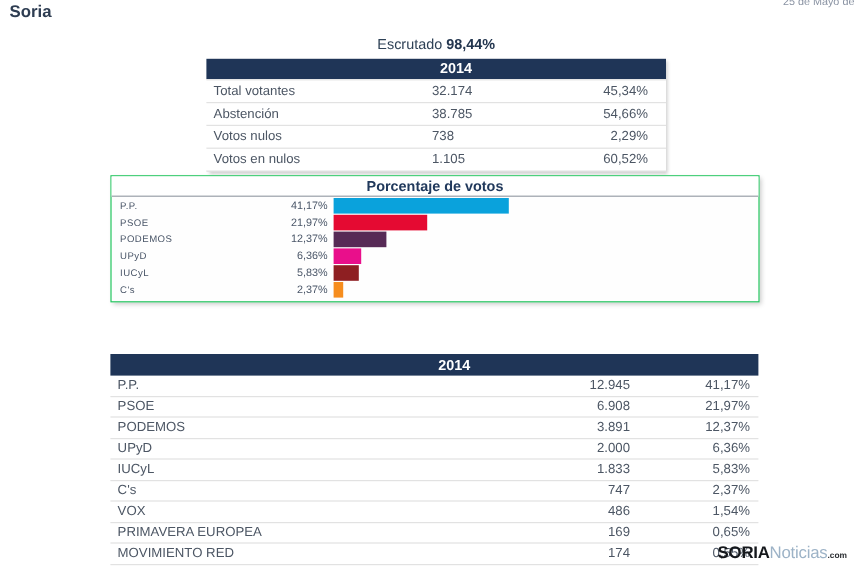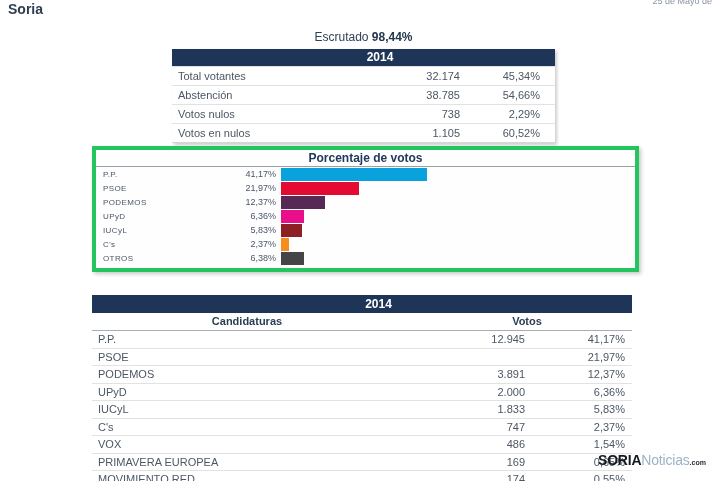--- a/index.html
+++ b/index.html
@@ -27,26 +27,26 @@
   }
   .navy-bar{
     background:#1f3557;color:#ffffff;font-weight:bold;font-size:12px;
     text-align:center;height:17px;line-height:17px;padding-left:33px;
   }
   .srow{
     display:flex;height:18px;line-height:18px;font-size:11px;color:#4c5664;
     border-top:1px solid #e2e2e2;background:#fff;
   }
   .srow .lbl{flex:1;padding-left:6px;text-align:left;}
-  .srow .val{width:100px;text-align:right;}
+  .srow .val{width:100px;}
   .srow .pct{width:80px;text-align:right;padding-right:15px;}
   
   .chart-panel{
     position:absolute;left:92px;top:146px;width:539px;background:#fefefe;
-    border:4px solid #22c55e;box-shadow:2px 2px 4px rgba(0,0,0,0.22);
+    border:1px solid #22c55e;box-shadow:2px 2px 4px rgba(0,0,0,0.22);
   }
   .chart-title-row{
     height:16px;line-height:16px;border-bottom:1px solid #9aa0a8;
     text-align:center;font-weight:bold;font-size:12px;color:#21395c;background:#fff;
   }
   .crow{display:flex;align-items:center;height:14px;}
   .crow .clbl{width:93px;padding-left:7px;font-size:8px;color:#4a5668;letter-spacing:0.4px;}
   .crow .cpct{width:80px;text-align:right;font-size:9px;color:#4a5668;}
   .crow .ctrack{flex:1;margin-left:5px;height:13px;position:relative;}
   .cbar{height:13px;}
@@ -152,45 +152,35 @@
       <span class="cbar" style="width: 5.83%; background: rgb(142, 31, 34); display: block;"></span>
     </span>
   </div>
       <div class="crow">
     <span class="clbl">C's</span>
     <span class="cpct">2,37%</span>
     <span class="ctrack">
       <span class="cbar" style="width: 2.37%; background: rgb(246, 141, 30); display: block;"></span>
     </span>
   </div>
-      <div class="crow">
-    <span class="clbl">OTROS</span>
-    <span class="cpct">6,38%</span>
-    <span class="ctrack">
-      <span class="cbar" style="width: 6.38%; background: rgb(69, 69, 69); display: block;"></span>
-    </span>
-  </div>
     </div>
   <div class="chart-bottom-pad"></div>
 </div>
 
 <div class="results">
   <div class="navy-bar">2014</div>
-  <div class="subhead">
-    <span class="sub-cand">Candidaturas</span>
-    <span class="sub-votos">Votos</span>
-  </div>
   <div id="results-body">
       <div class="rrow">
     <span class="rname">P.P.</span>
     <span class="rvotes">12.945</span>
     <span class="rpct">41,17%</span>
   </div>
       <div class="rrow">
     <span class="rname">PSOE</span>
+    <span class="rvotes">6.908</span>
     <span class="rpct">21,97%</span>
   </div>
       <div class="rrow">
     <span class="rname">PODEMOS</span>
     <span class="rvotes">3.891</span>
     <span class="rpct">12,37%</span>
   </div>
       <div class="rrow">
     <span class="rname">UPyD</span>
     <span class="rvotes">2.000</span>

